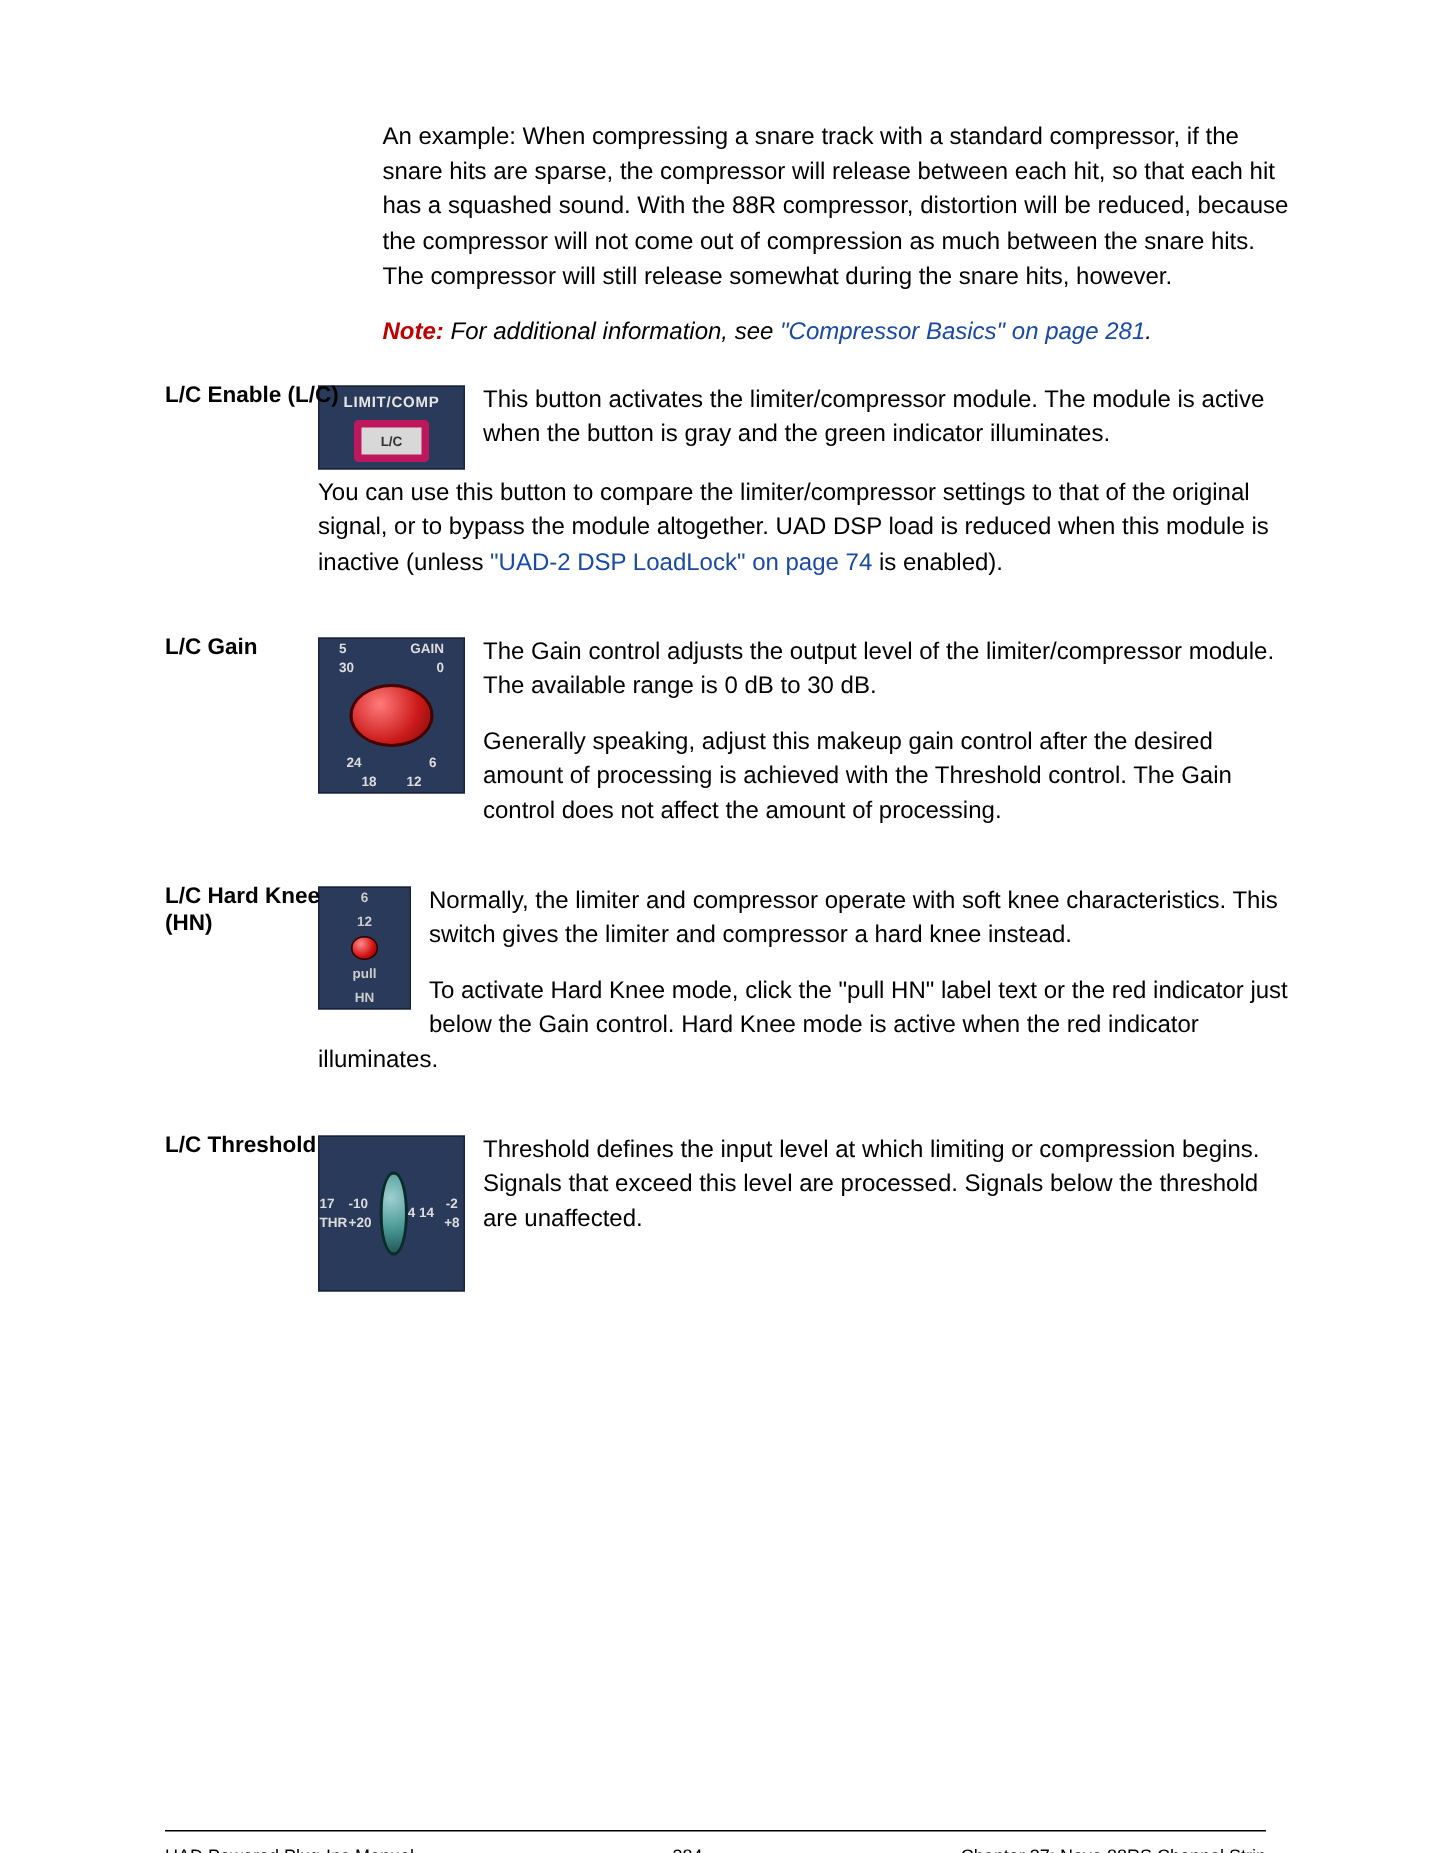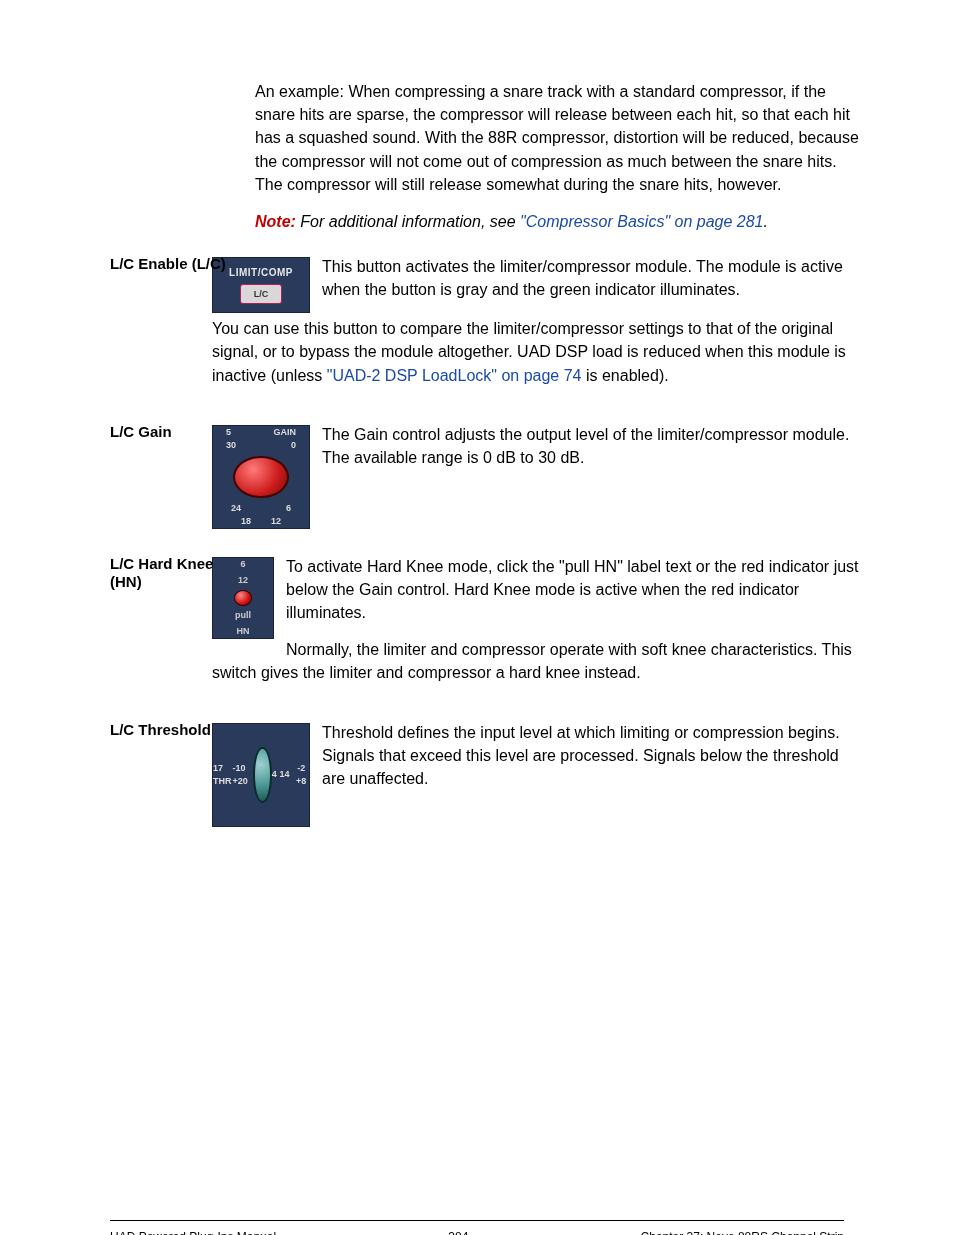--- a/index.html
+++ b/index.html
@@ -49,21 +49,21 @@
   
   .icon-lc {
     width: 96px; height: 54px;
     background: #2a3a5a;
     border: 1px solid #1a2438;
     display: flex; flex-direction: column; align-items: center; justify-content: center;
     gap: 4px;
   }
   .icon-lc .label1 { color: #e6e6e6; font-size: 10px; font-weight: bold; letter-spacing: 0.5px; }
   .icon-lc .btn {
-    width: 40px; height: 18px; background: #d8d8d8; border: 1px solid #be185d; border-radius: 3px;
+    width: 40px; height: 18px; background: #d8d8d8; border: 5px solid #be185d; border-radius: 3px;
     display:flex; align-items:center; justify-content:center;
     font-size:9px; font-weight:bold; color:#333;
   }
   .icon-gain {
     width: 96px; height: 102px;
     background: #2a3a5a; border:1px solid #1a2438;
     display:flex; flex-direction:column; align-items:center; justify-content:center;
     color:#ddd; font-size:9px; font-weight:bold; position:relative;
   }
   .icon-gain .top-row { display:flex; justify-content:space-between; width:70px; }
@@ -147,35 +147,36 @@
         <div class="top-row" style="width:60px;">
           <span>24</span>
           <span>6</span>
         </div>
         <div class="top-row" style="width:40px;">
           <span>18</span>
           <span>12</span>
         </div>
       </div>
       <p>The Gain control adjusts the output level of the limiter/compressor module. The available range is 0 dB to 30 dB.</p>
+      <p>Generally speaking, adjust this makeup gain control after the desired amount of processing is achieved with the Threshold control. The Gain control does not affect the amount of processing.</p>
     </div>
   </div>
 
   <div class="section clearfix">
     <div class="section-heading">L/C Hard Knee (HN)</div>
     <div class="section-body">
       <div class="float-img icon-hn">
         <span>6</span>
         <span>12</span>
         <div class="led-red"></div>
         <span>pull</span>
         <span>HN</span>
       </div>
+      <p>Normally, the limiter and compressor operate with soft knee characteristics. This switch gives the limiter and compressor a hard knee instead.</p>
       <p>To activate Hard Knee mode, click the "pull HN" label text or the red indicator just below the Gain control. Hard Knee mode is active when the red indicator illuminates.</p>
-      <p>Normally, the limiter and compressor operate with soft knee characteristics. This switch gives the limiter and compressor a hard knee instead.</p>
     </div>
   </div>
 
   <div class="section clearfix">
     <div class="section-heading">L/C Threshold</div>
     <div class="section-body">
       <div class="float-img icon-thr">
         <div class="top-row" style="width:70px;">
           <span>17</span>
           <span>THR</span>

